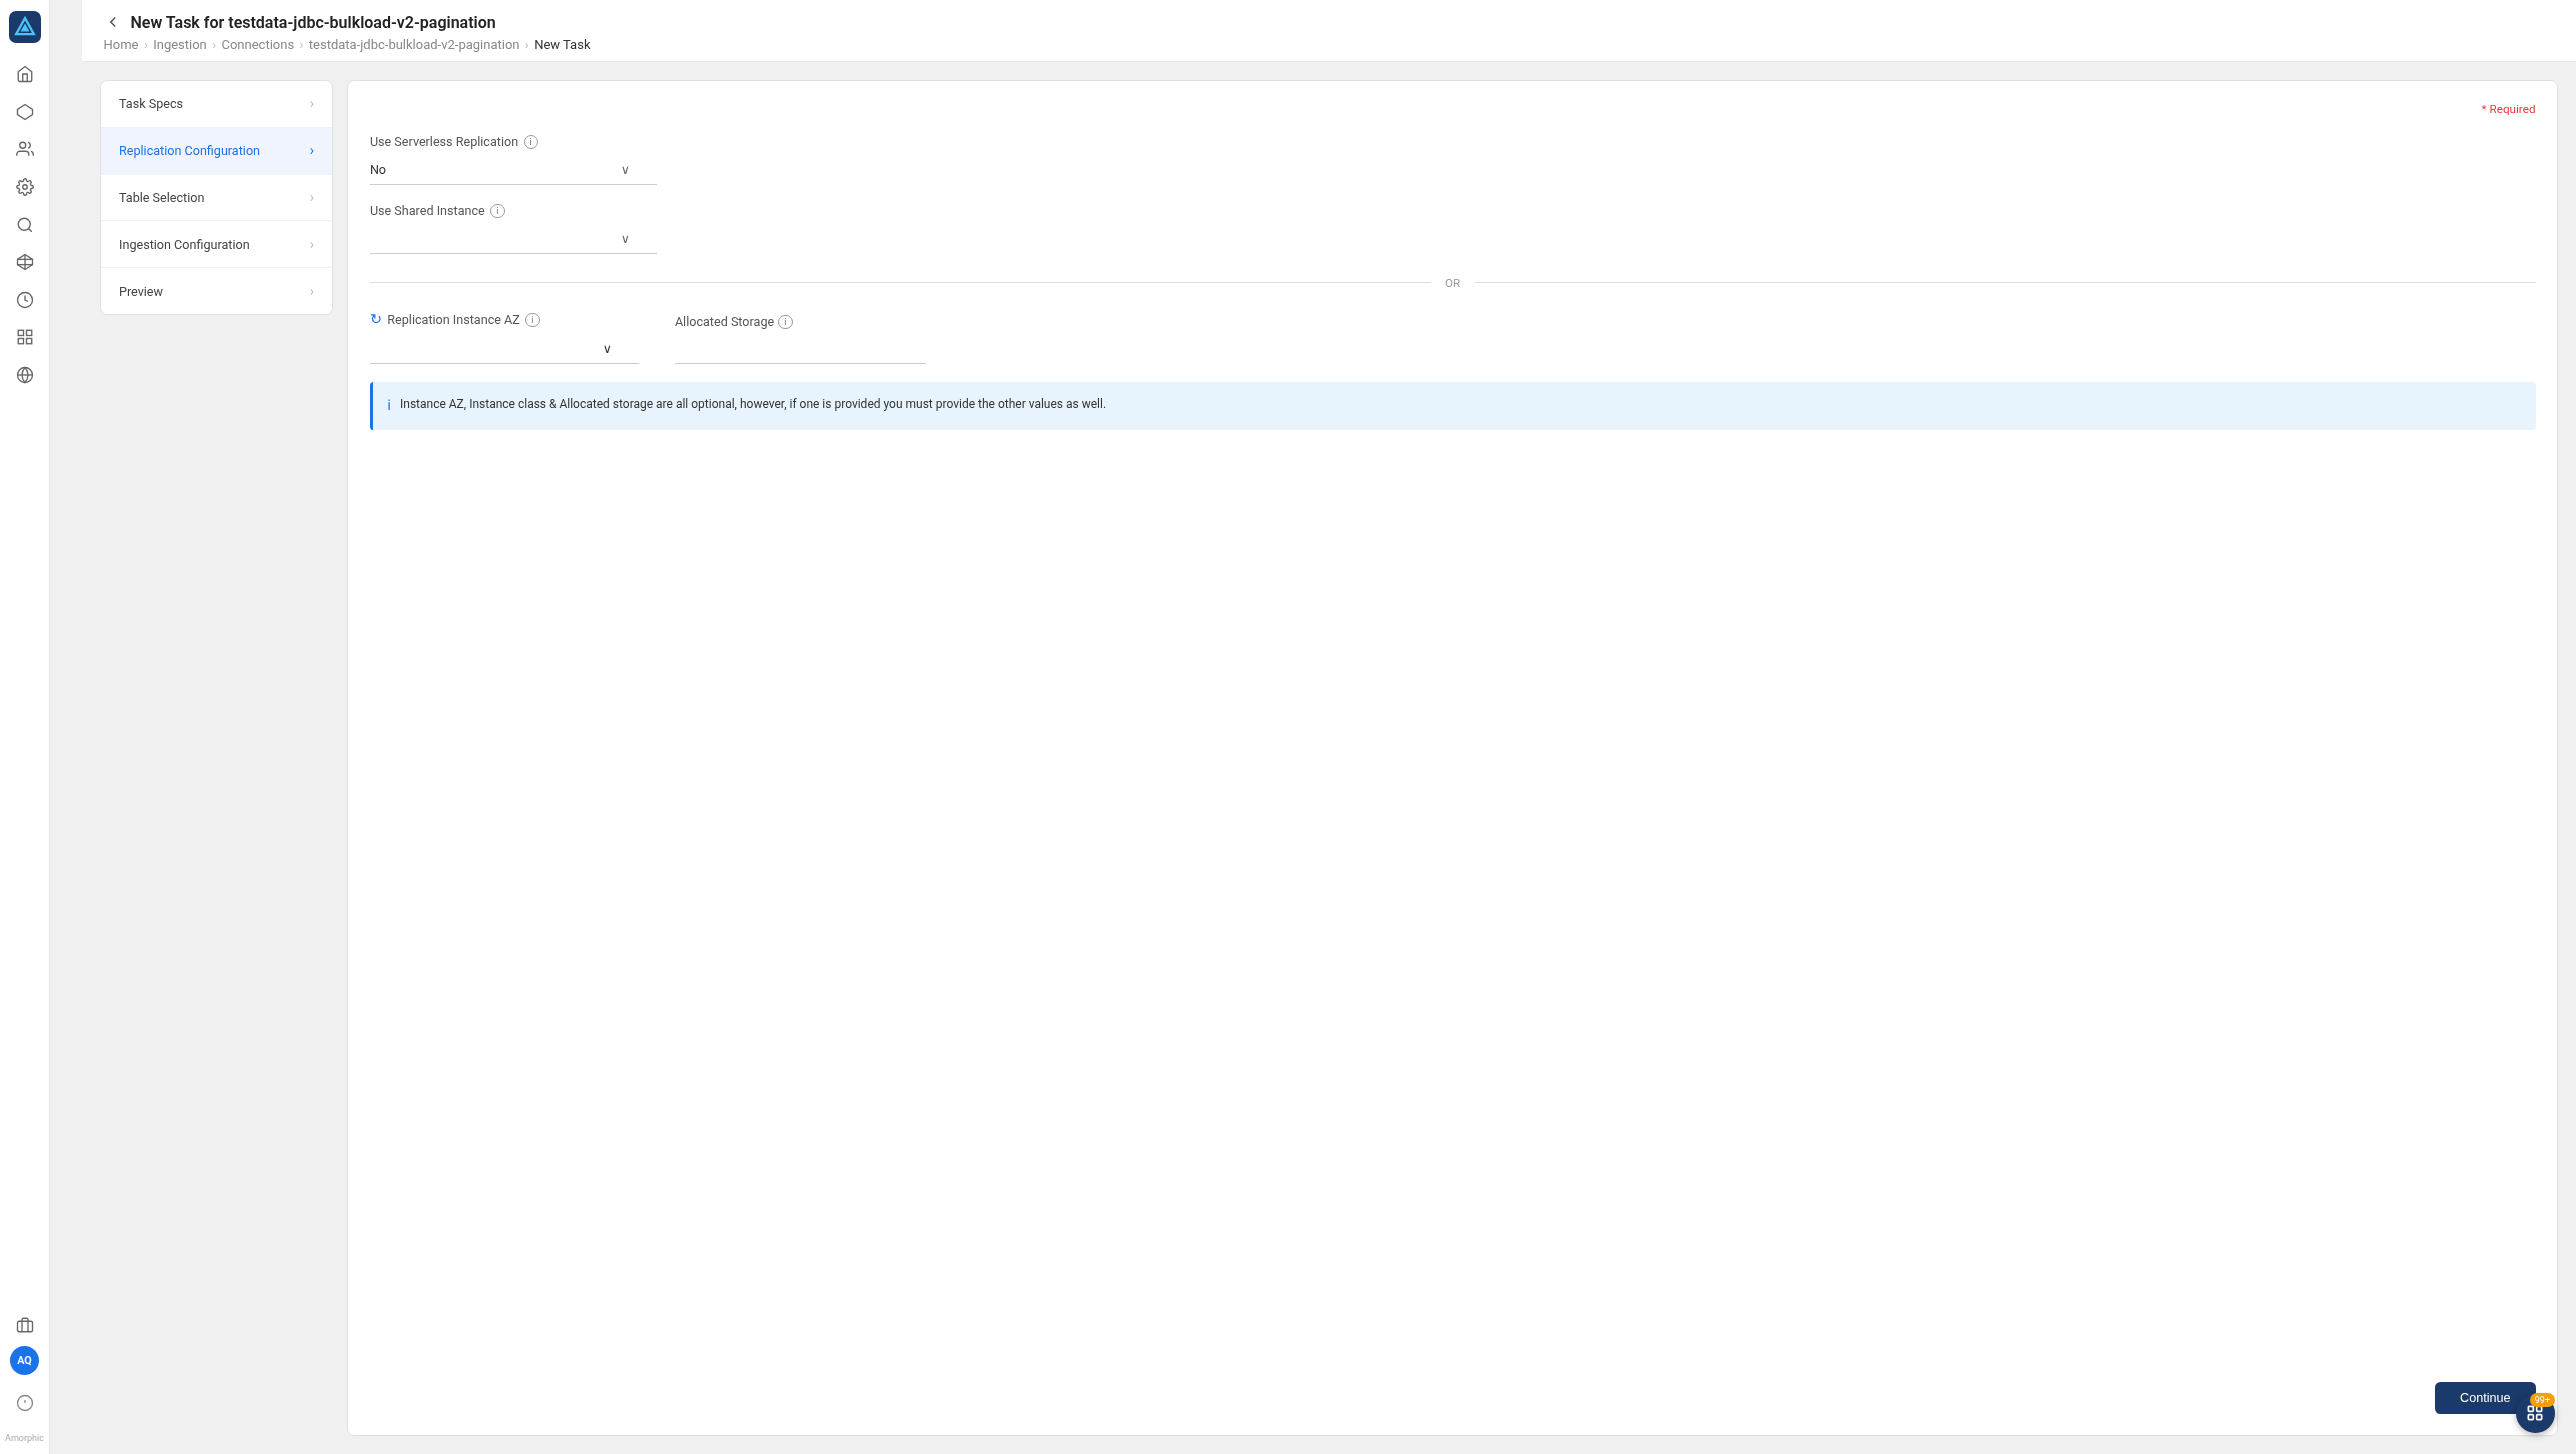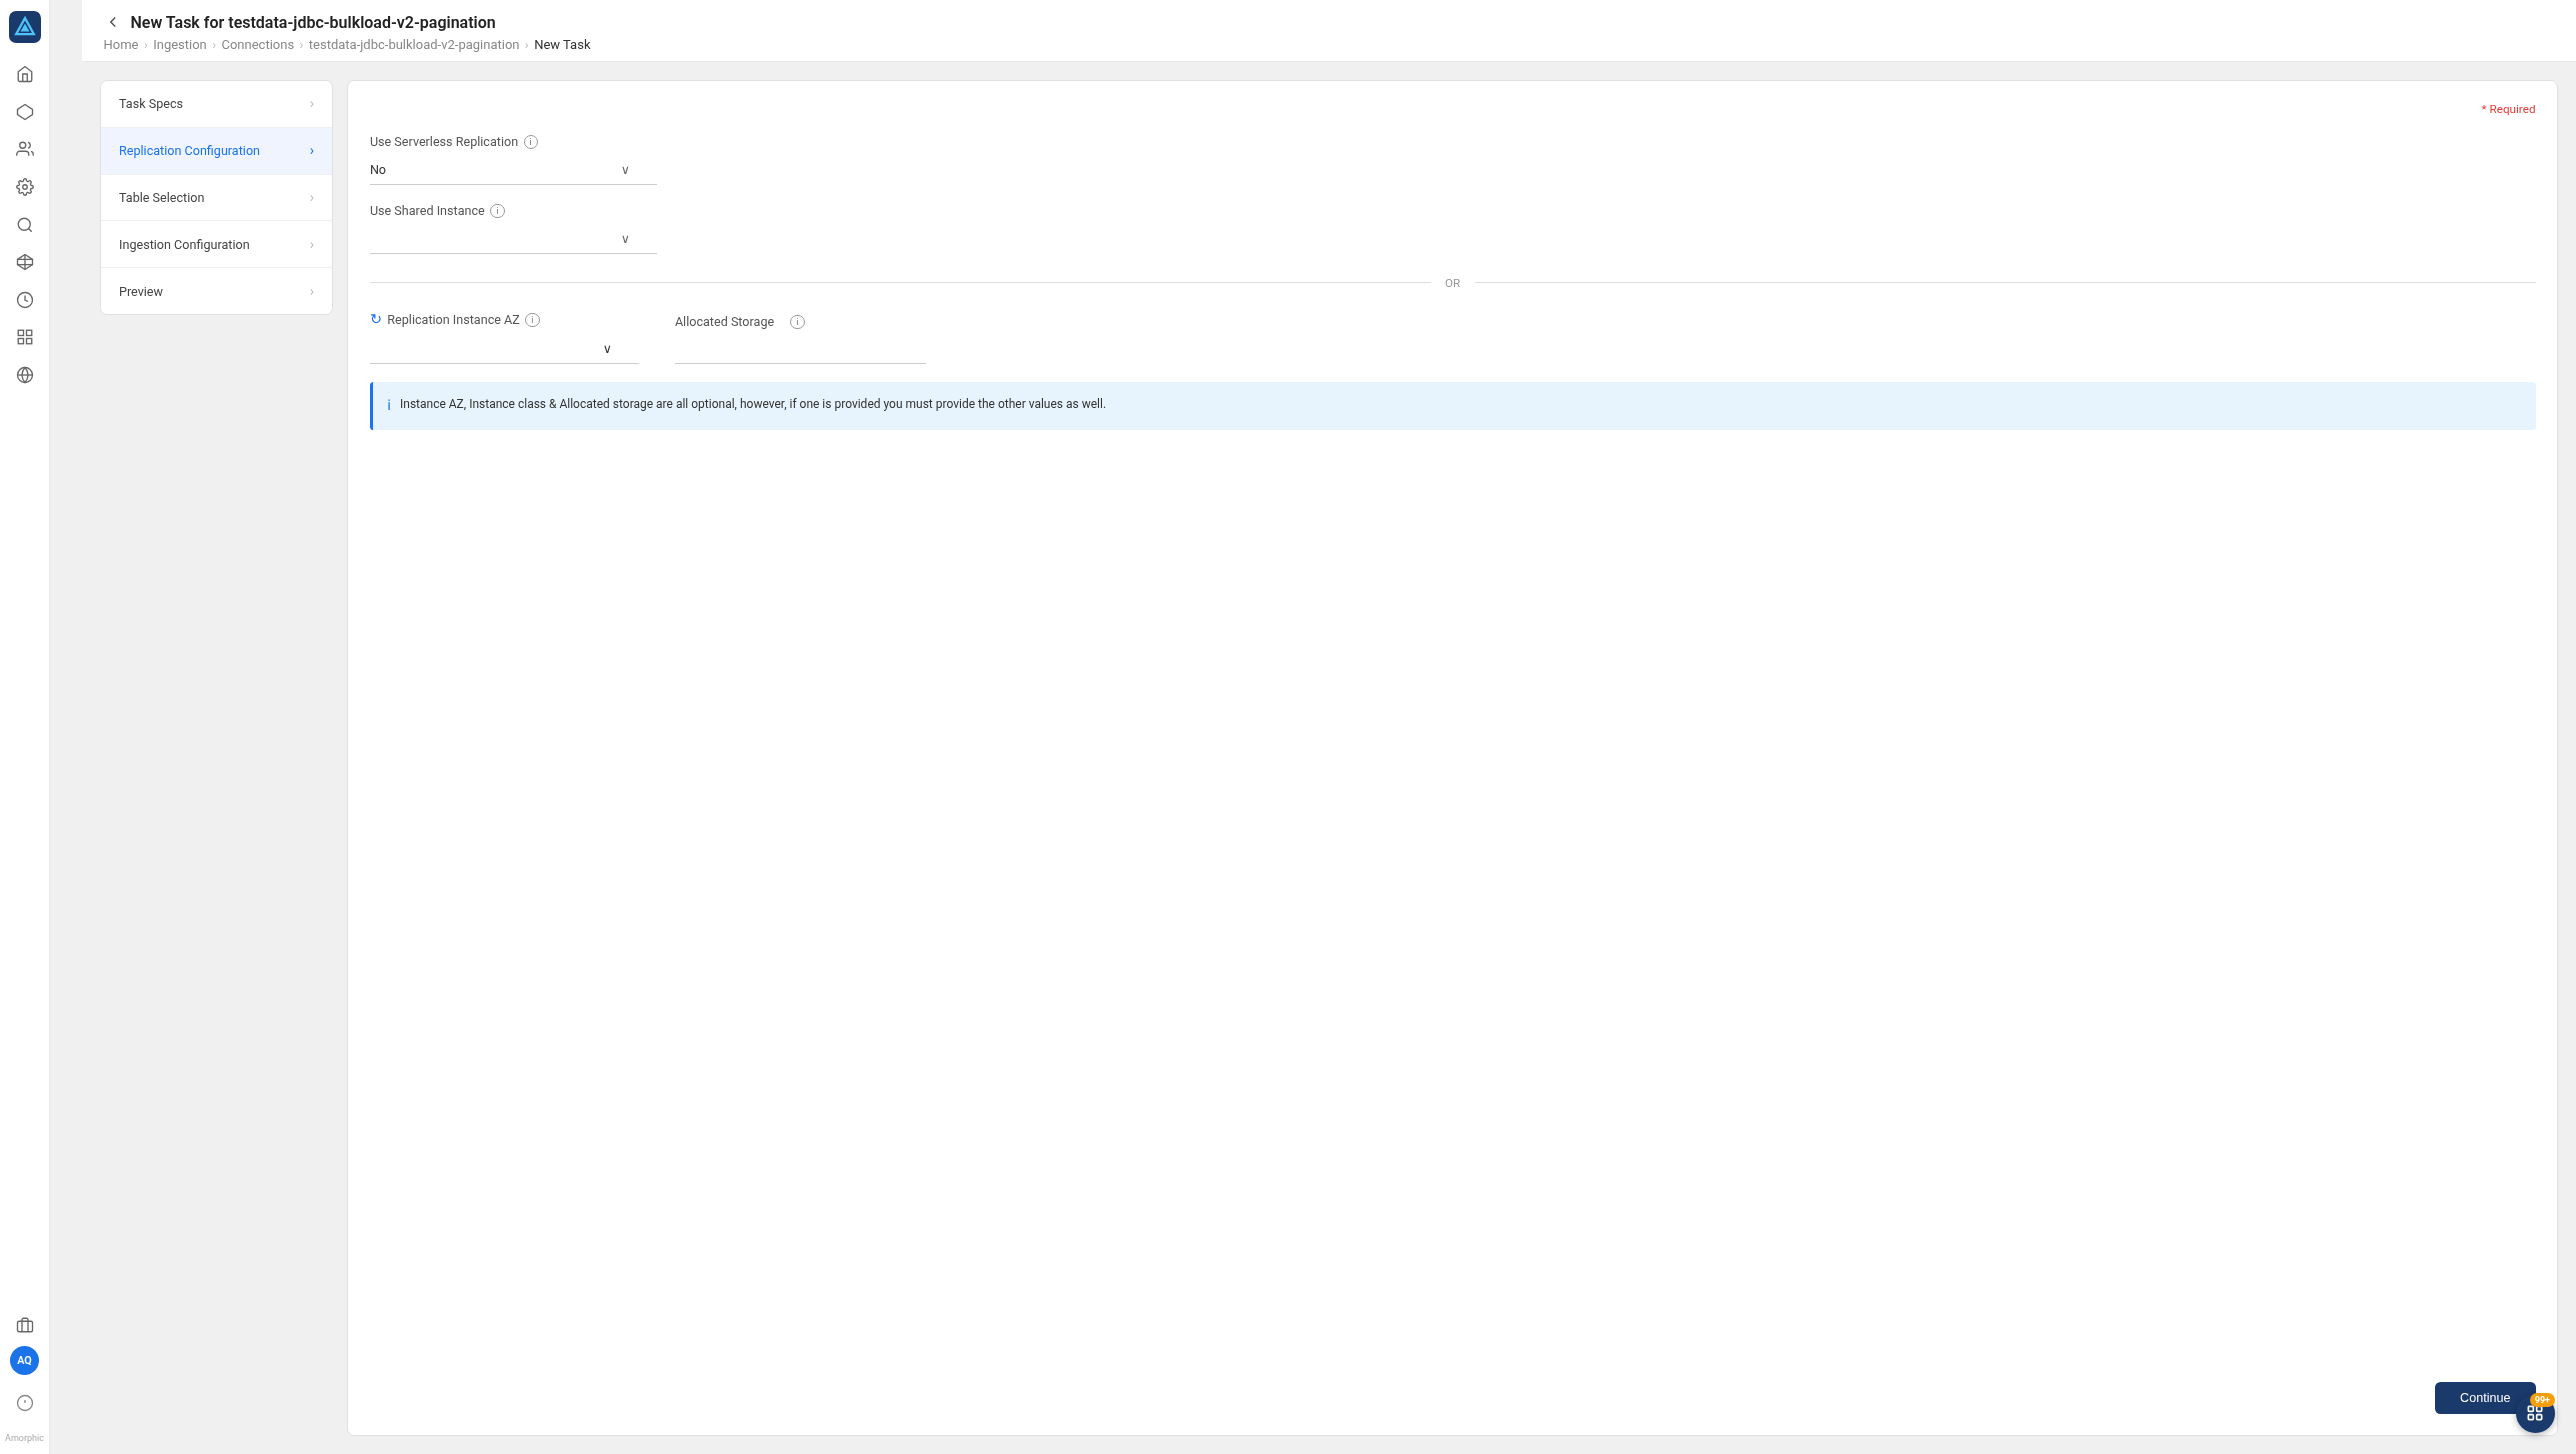--- a/index.html
+++ b/index.html
@@ -282,21 +282,21 @@
 
     .storage-field {
       display: flex;
       flex-direction: column;
       gap: 5.4px;
       min-width: 251px;
     }
     .storage-label {
       display: flex;
       align-items: center;
-      gap: 16px;
+      gap: 4px;
       color: #555;
       font-size: 12.6px;
     }
     .storage-input {
       border: none;
       border-bottom: 0.9px solid #ccc;
       padding: 7.2px 0;
       font-size: 12.6px;
       color: #333;
       background: transparent;
@@ -360,21 +360,21 @@
       font-size: 16px;
       box-shadow: 0 1.8px 7.2px rgba(0,0,0,0.3);
     }
     .notif-badge {
       position: fixed;
       bottom: 47px;
       right: 21.5px;
       background: #f59e0b;
       color: #fff;
       font-size: 9px;
-      font-weight: 700;
+      font-weight: 400;
       border-radius: 9px;
       padding: 1.8px 4.5px;
       z-index: 99;
     }
   </style>
 </head>
 <body>
 
 <div class="sidebar-icons">
 

